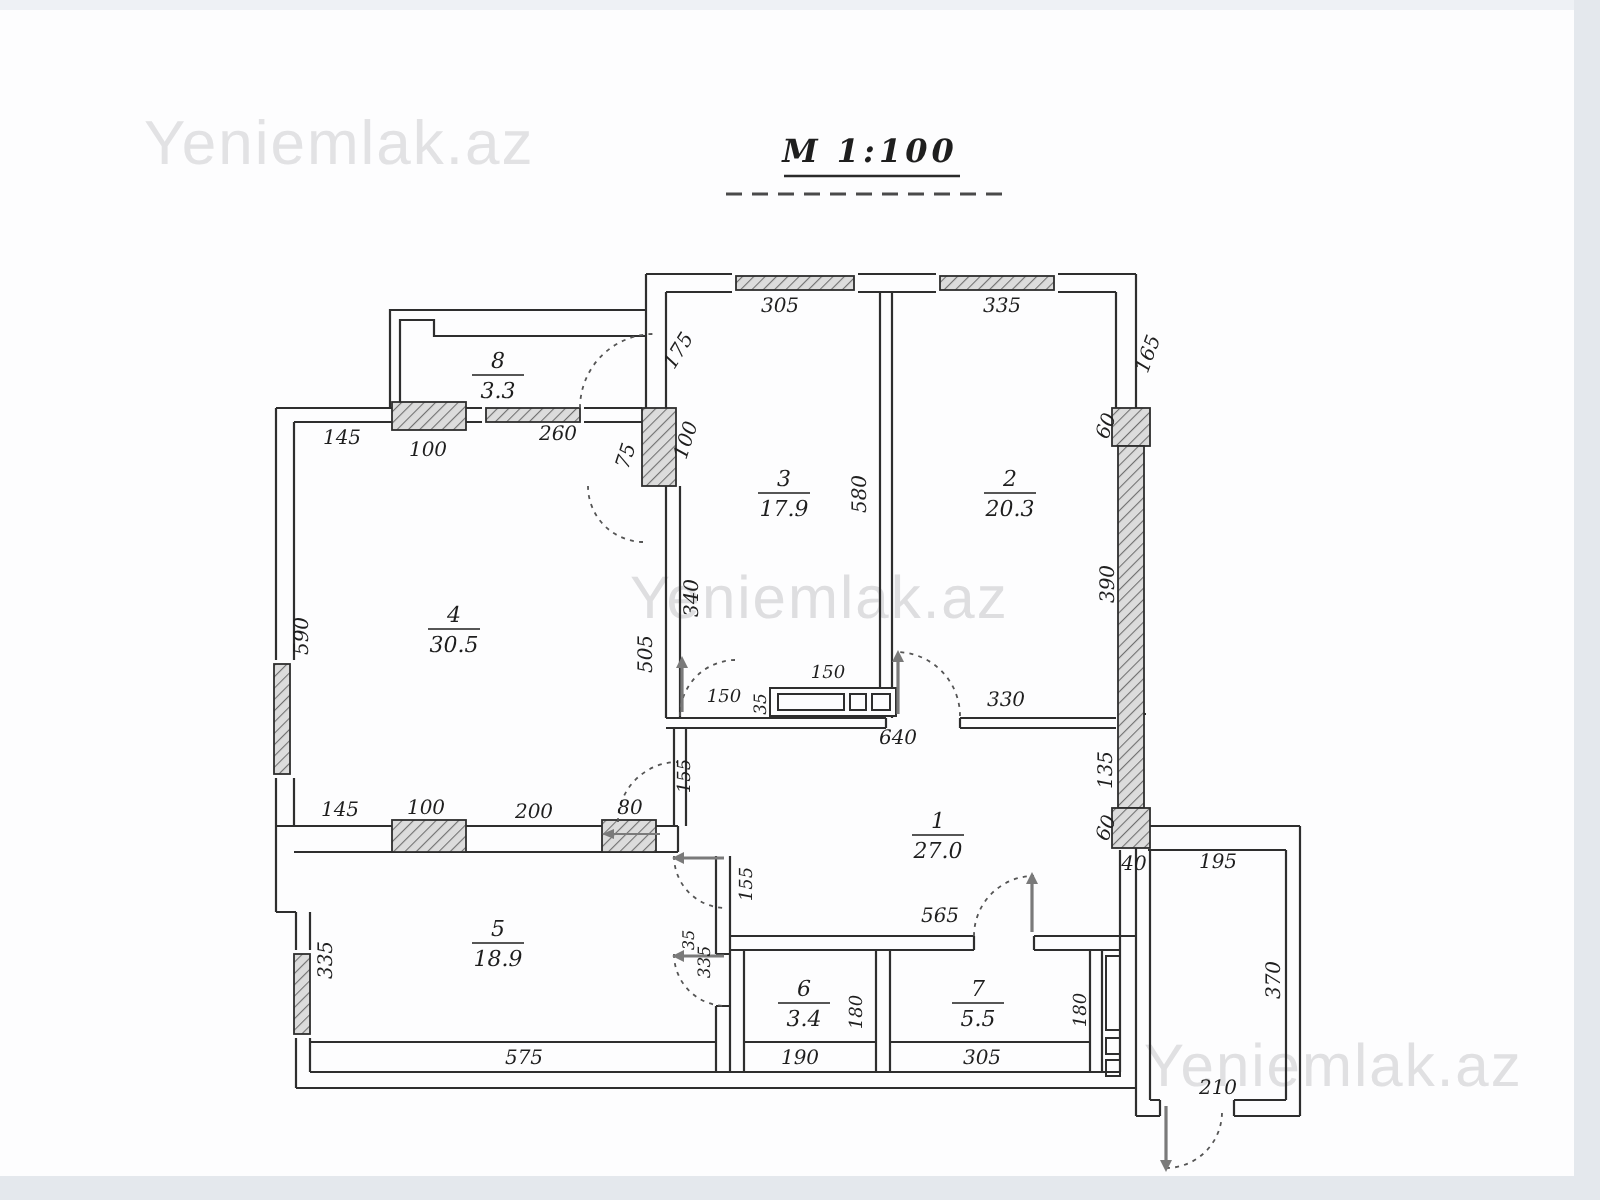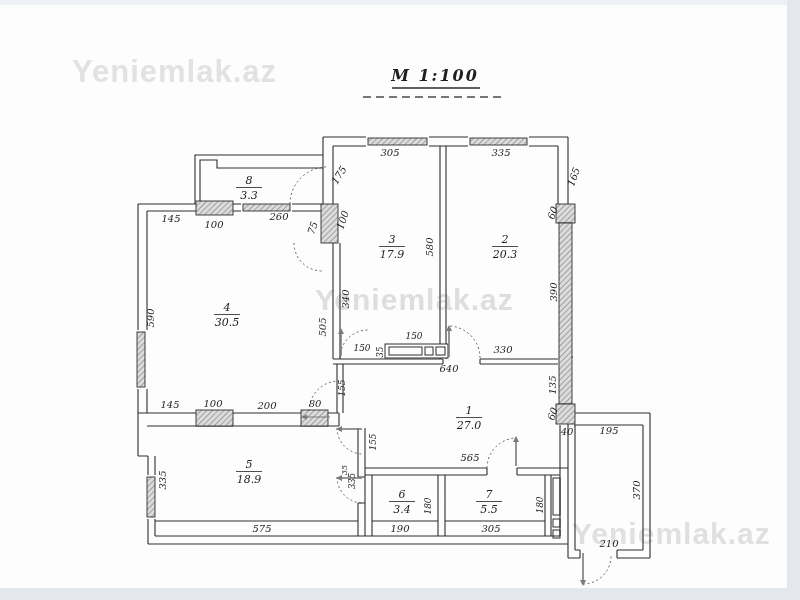--- a/index.html
+++ b/index.html
@@ -5,21 +5,21 @@
   html,body{margin:0;padding:0;}
   body{
     width:800px;height:600px;position:relative;overflow:hidden;
     background:#fdfdfe;font-family:"Liberation Sans",sans-serif;
   }
   .edge-band{position:absolute;z-index:0;}
   #band-top{left:0;top:0;width:800px;height:5px;background:#eef1f5;}
   #band-right{right:0;top:0;width:13px;height:600px;background:#e4e8ed;}
   #band-bottom{left:0;bottom:0;width:800px;height:12px;background:#e4e8ed;}
   .watermark{
-    position:absolute;z-index:1;color:#e2e2e4;font-weight:700;
+    position:absolute;z-index:1;color:#e2e2e4;font-weight:400;
     letter-spacing:1px;white-space:nowrap;user-select:none;
   }
   #wm1{left:72px;top:54px;font-size:31px;}
   #wm2{left:315px;top:283px;font-size:30px;color:#dedee0;}
   #wm3{left:572px;top:517px;font-size:30px;color:#e0e0e2;}
   svg{position:absolute;left:0;top:0;z-index:2;}
   svg text{font-family:"DejaVu Serif",serif;font-style:italic;fill:#1e1e1e;}
   .dim{text-anchor:middle;}
   .room-no,.room-area{text-anchor:middle;font-size:11px;}
   .title-text{font-size:16px;font-weight:bold;letter-spacing:2px;text-anchor:middle;}

